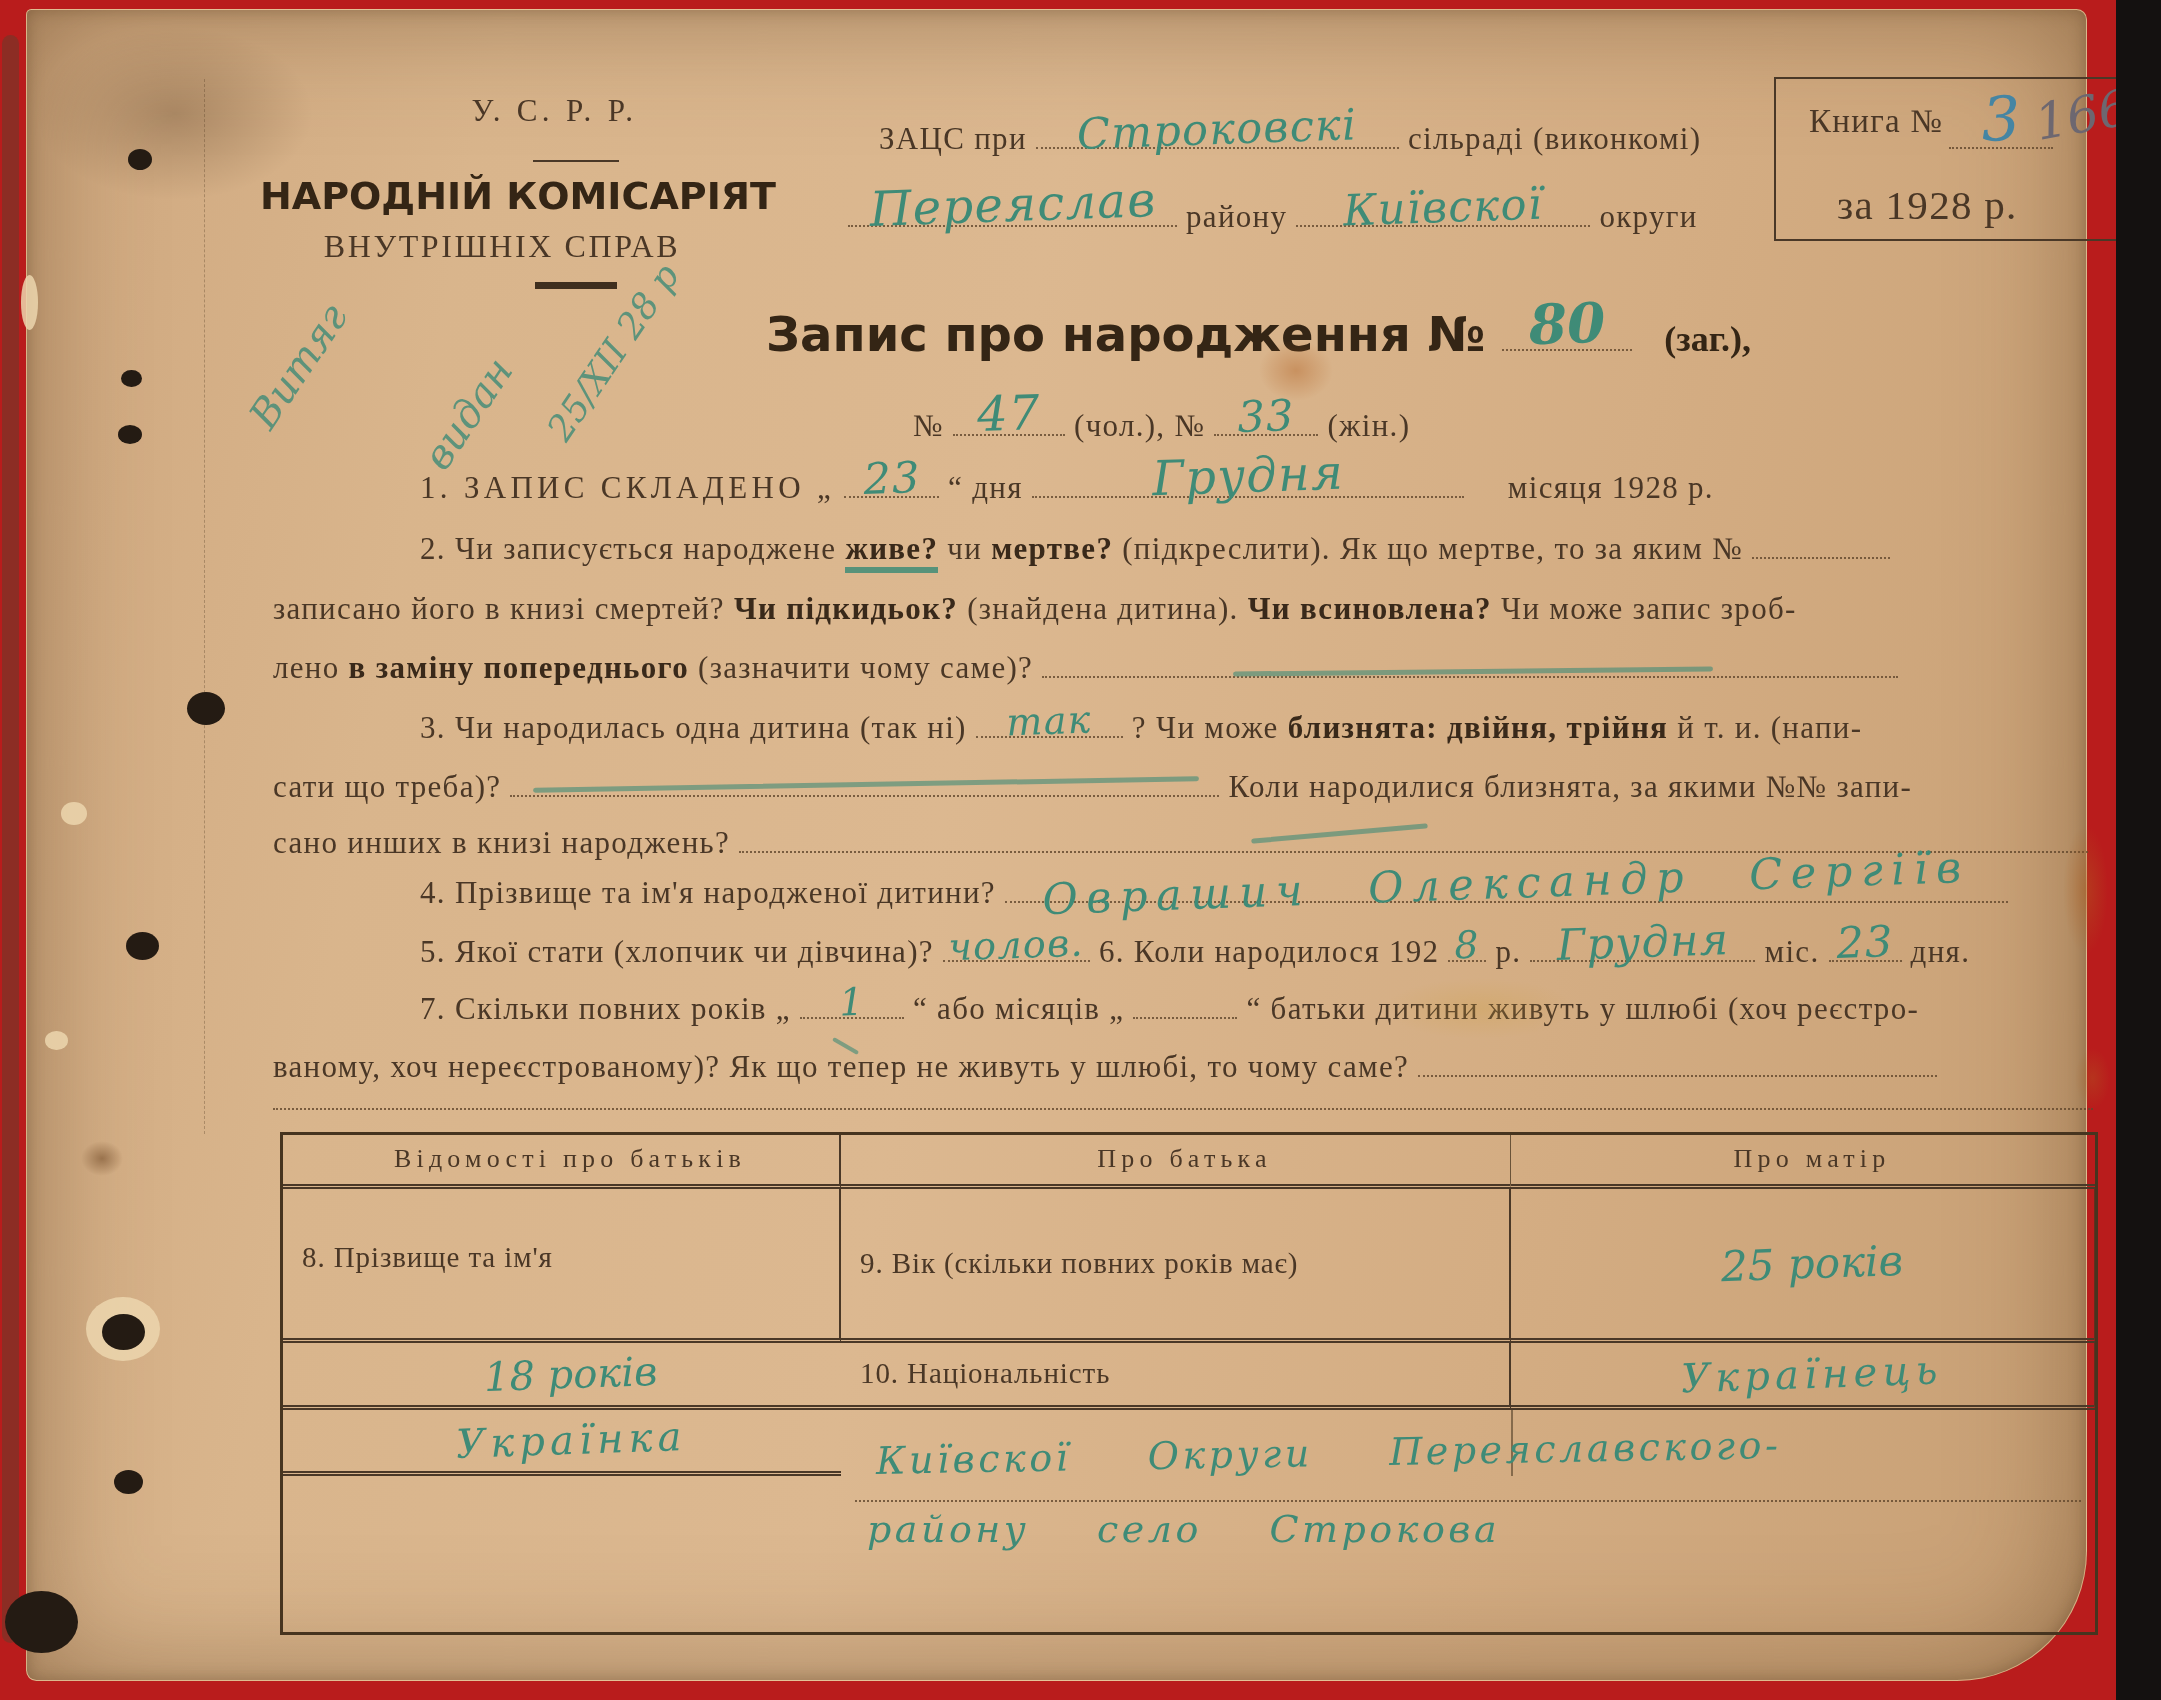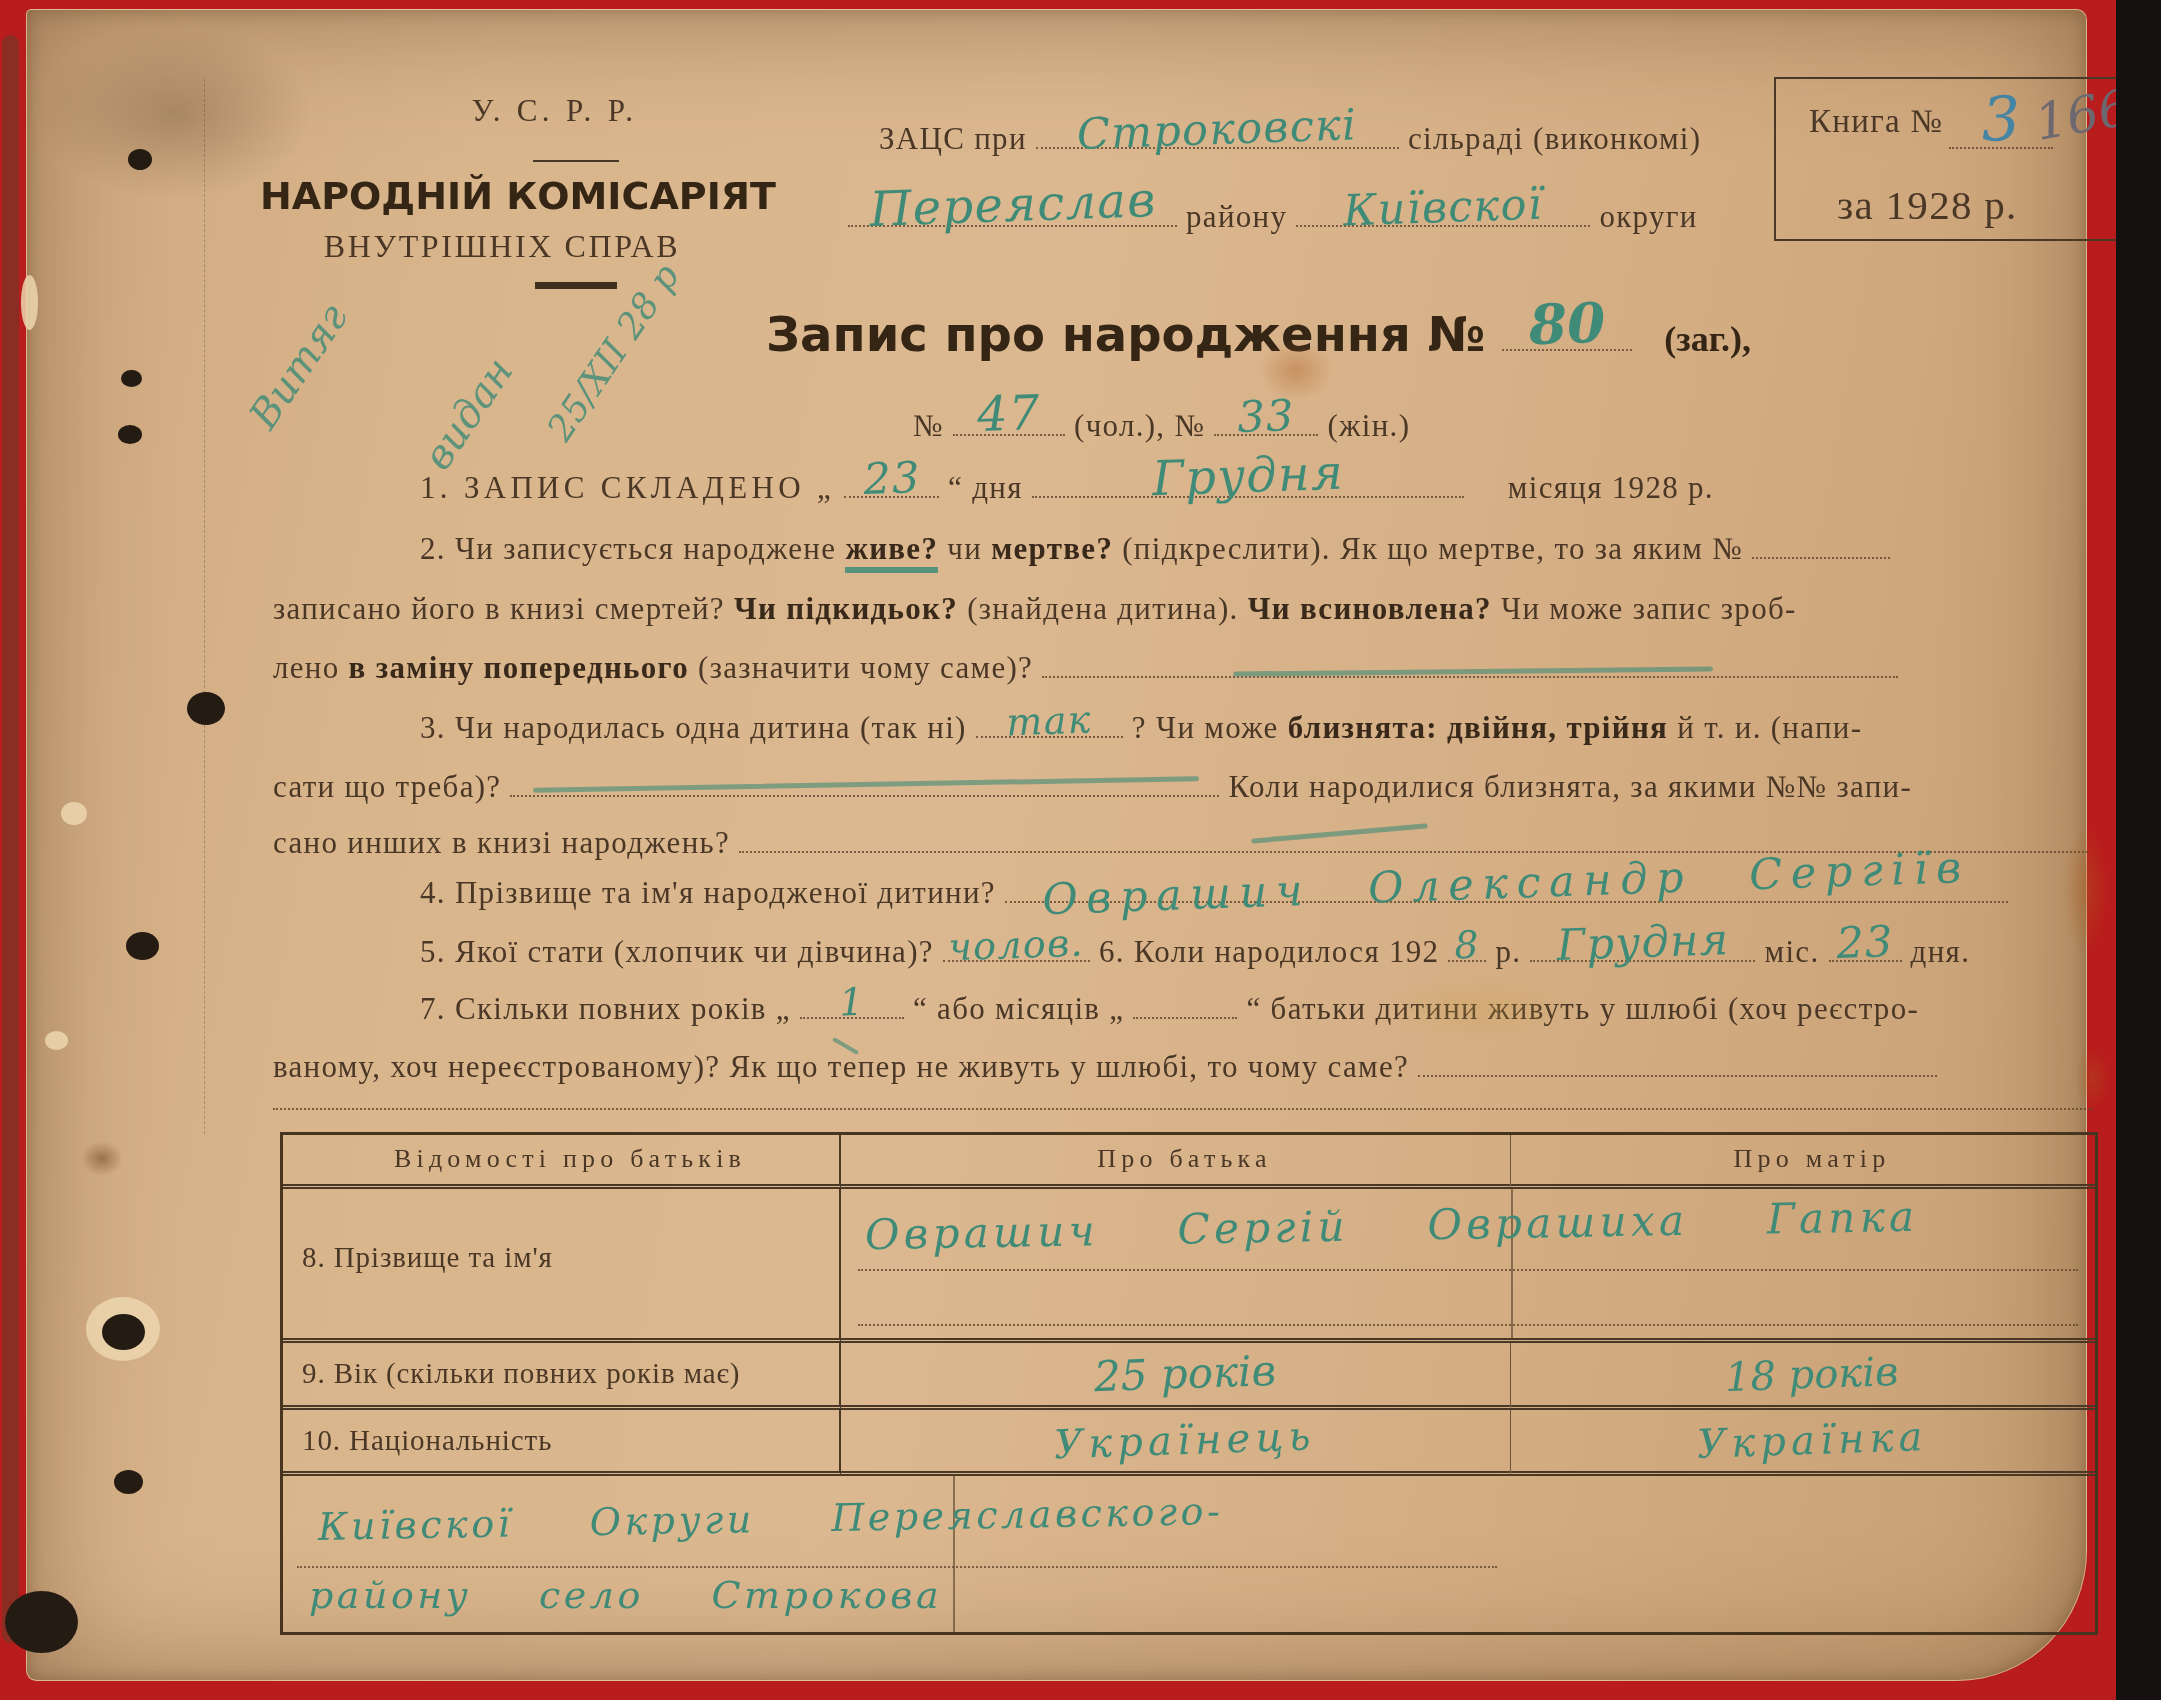--- a/index.html
+++ b/index.html
@@ -214,26 +214,20 @@
     <div class="line" style="left:246px;top:1072px;">
       <span class="dot" style="width:1820px;"></span>
     </div>
 
     <div class="regtable">
       <div class="cell thc br3 bbd">Відомості про батьків</div>
       <div class="cell thc br2 bbd">Про батька</div>
       <div class="cell thc bbd">Про матір</div>
 
       <div class="cell lbl br3 bbd" style="justify-content:flex-start;padding-top:52px;">8. Прізвище та ім'я</div>
-      <div class="cell span2 bbd">
-        <div class="vdiv"></div>
-        <div class="hw" style="position:absolute;left:24px;top:12px;font-size:42px;letter-spacing:4.3px;word-spacing:61px;white-space:nowrap;transform:rotate(-1deg);">Оврашич Сергій Оврашиха Гапка</div>
-        <div class="dots-h" style="left:17.3px;right:17.3px;top:80px;"></div>
-        <div class="dots-h" style="left:17.3px;right:17.3px;top:135px;"></div>
-      </div>
 
       <div class="cell lbl br3 bbd">9. Вік (скільки повних років має)</div>
       <div class="cell vcell br2 bbd">
         <span class="hw" style="font-size:42px;transform:rotate(-2deg);">25 років</span>
       </div>
       <div class="cell vcell bbd">
         <span class="hw" style="font-size:40px;transform:rotate(-2deg);">18 років</span>
       </div>
 
       <div class="cell lbl br3 bbd">10. Національність</div>

